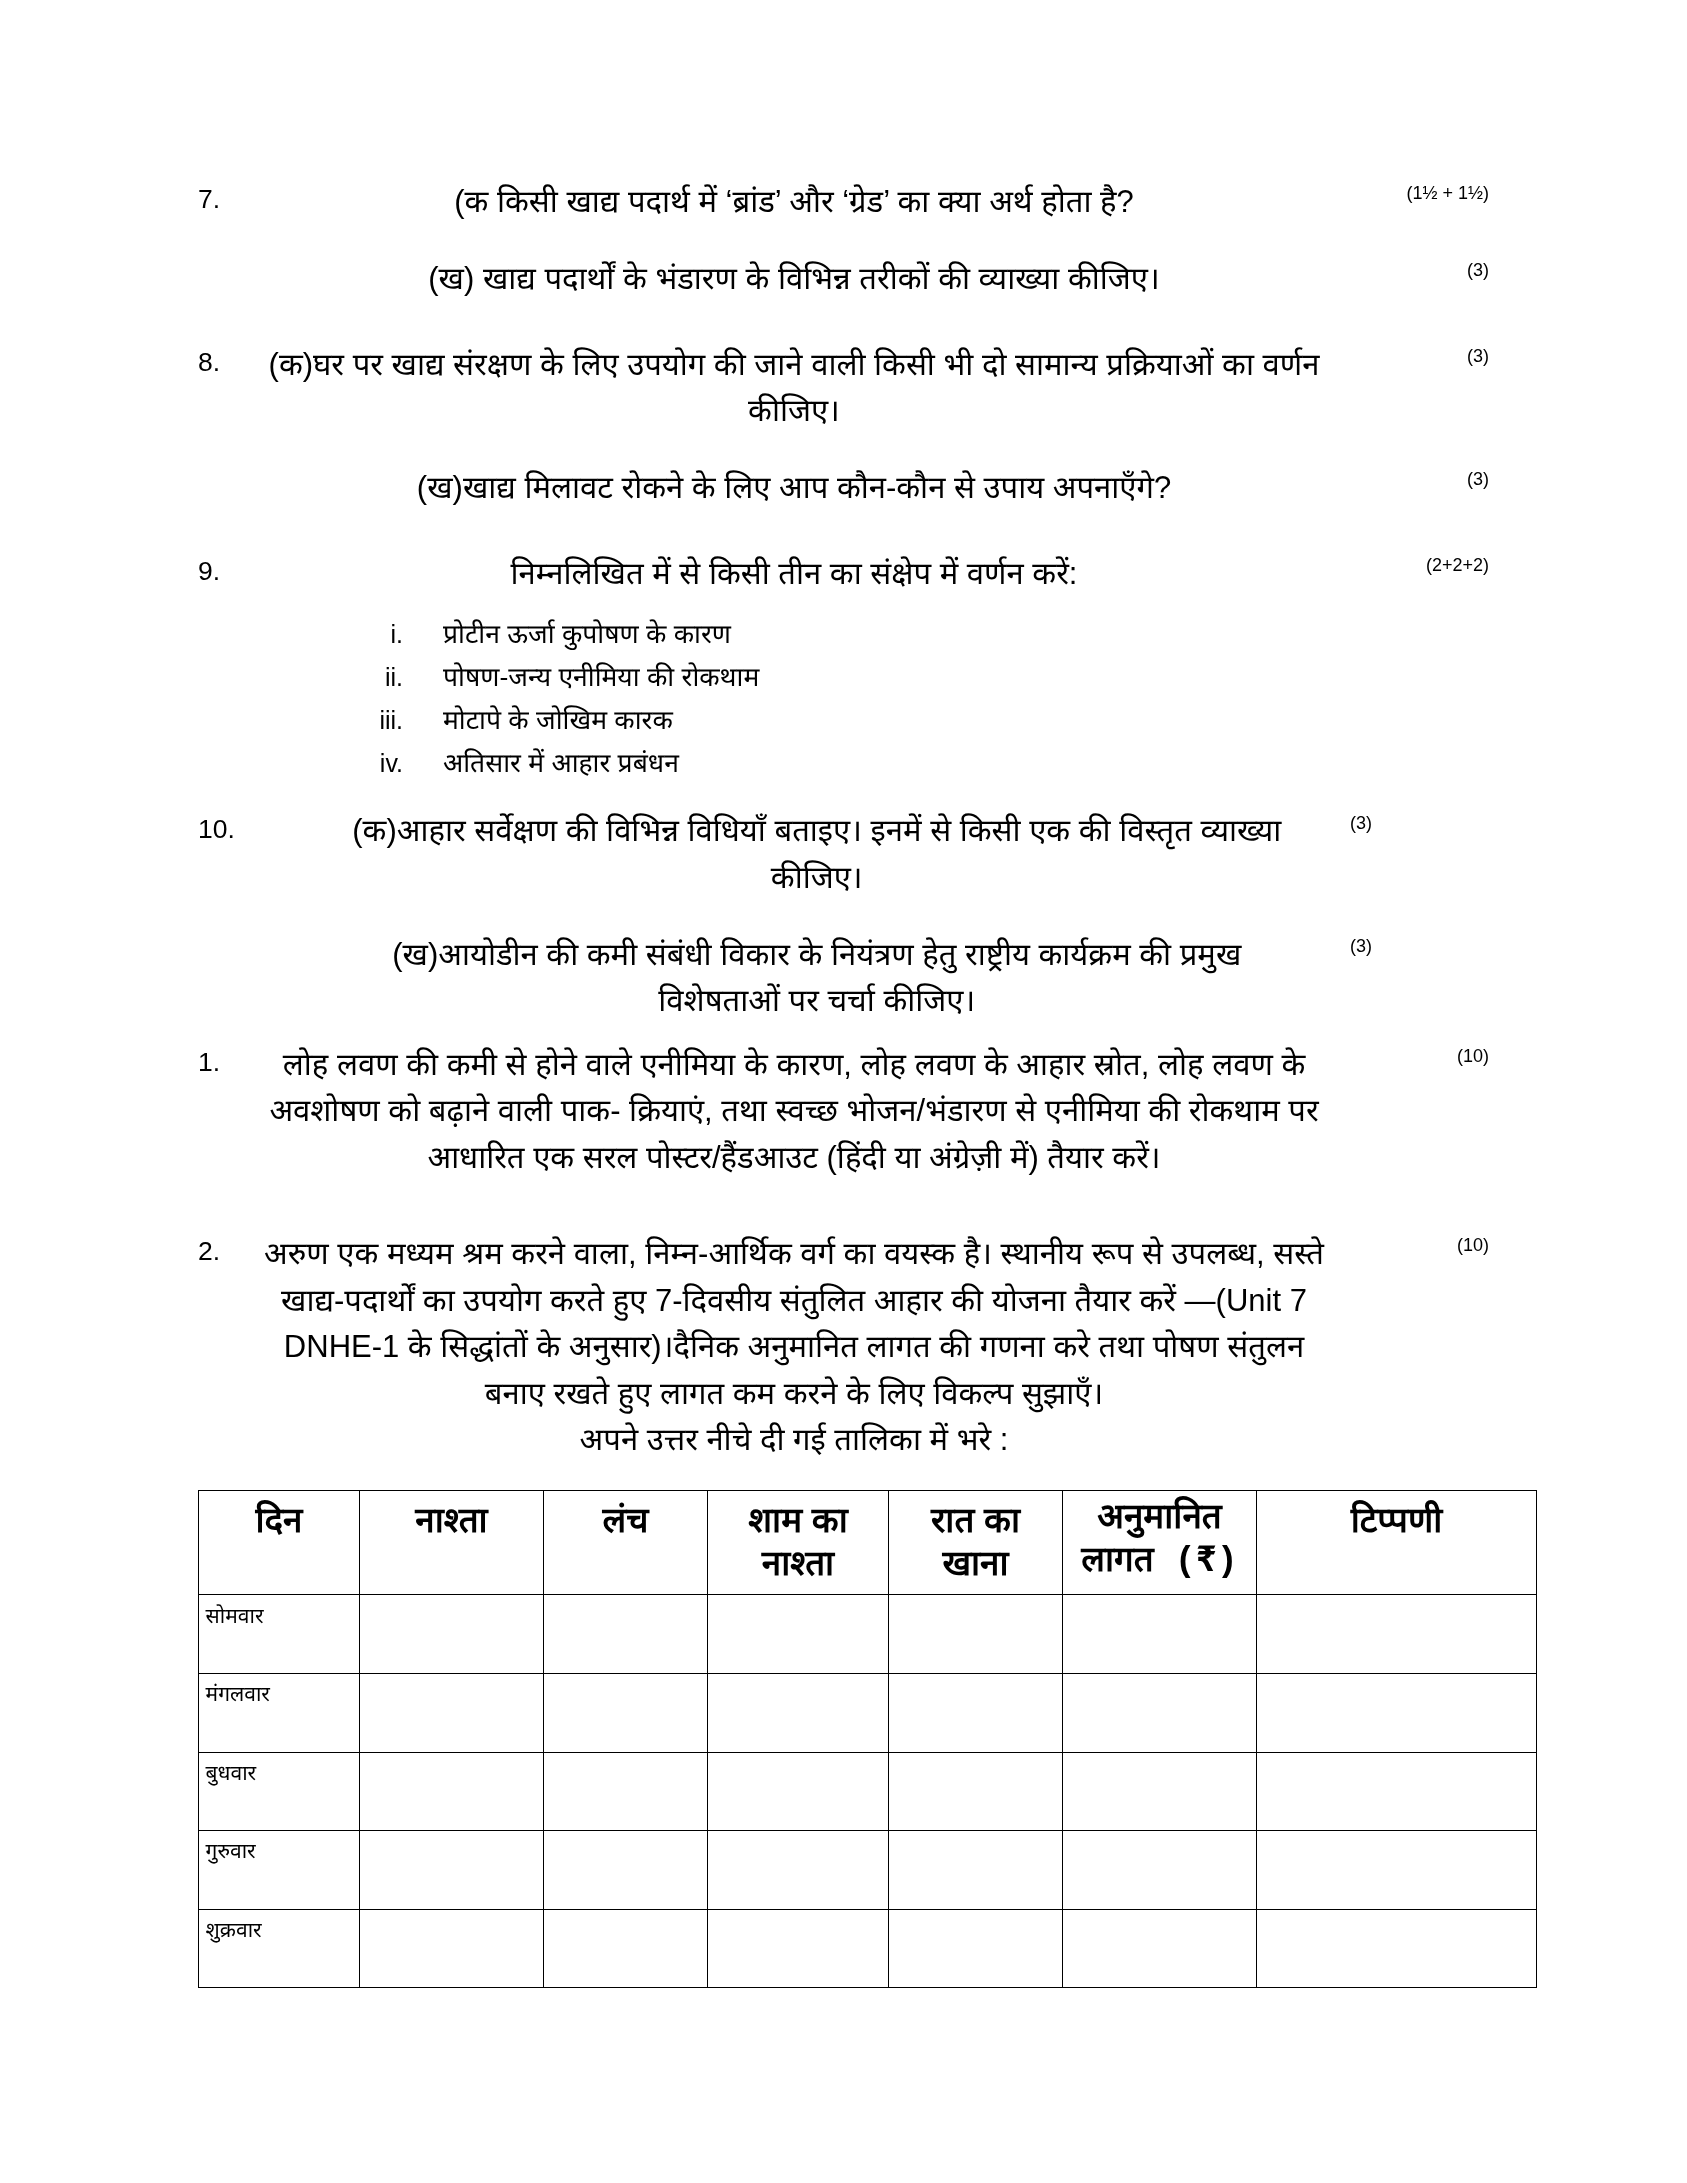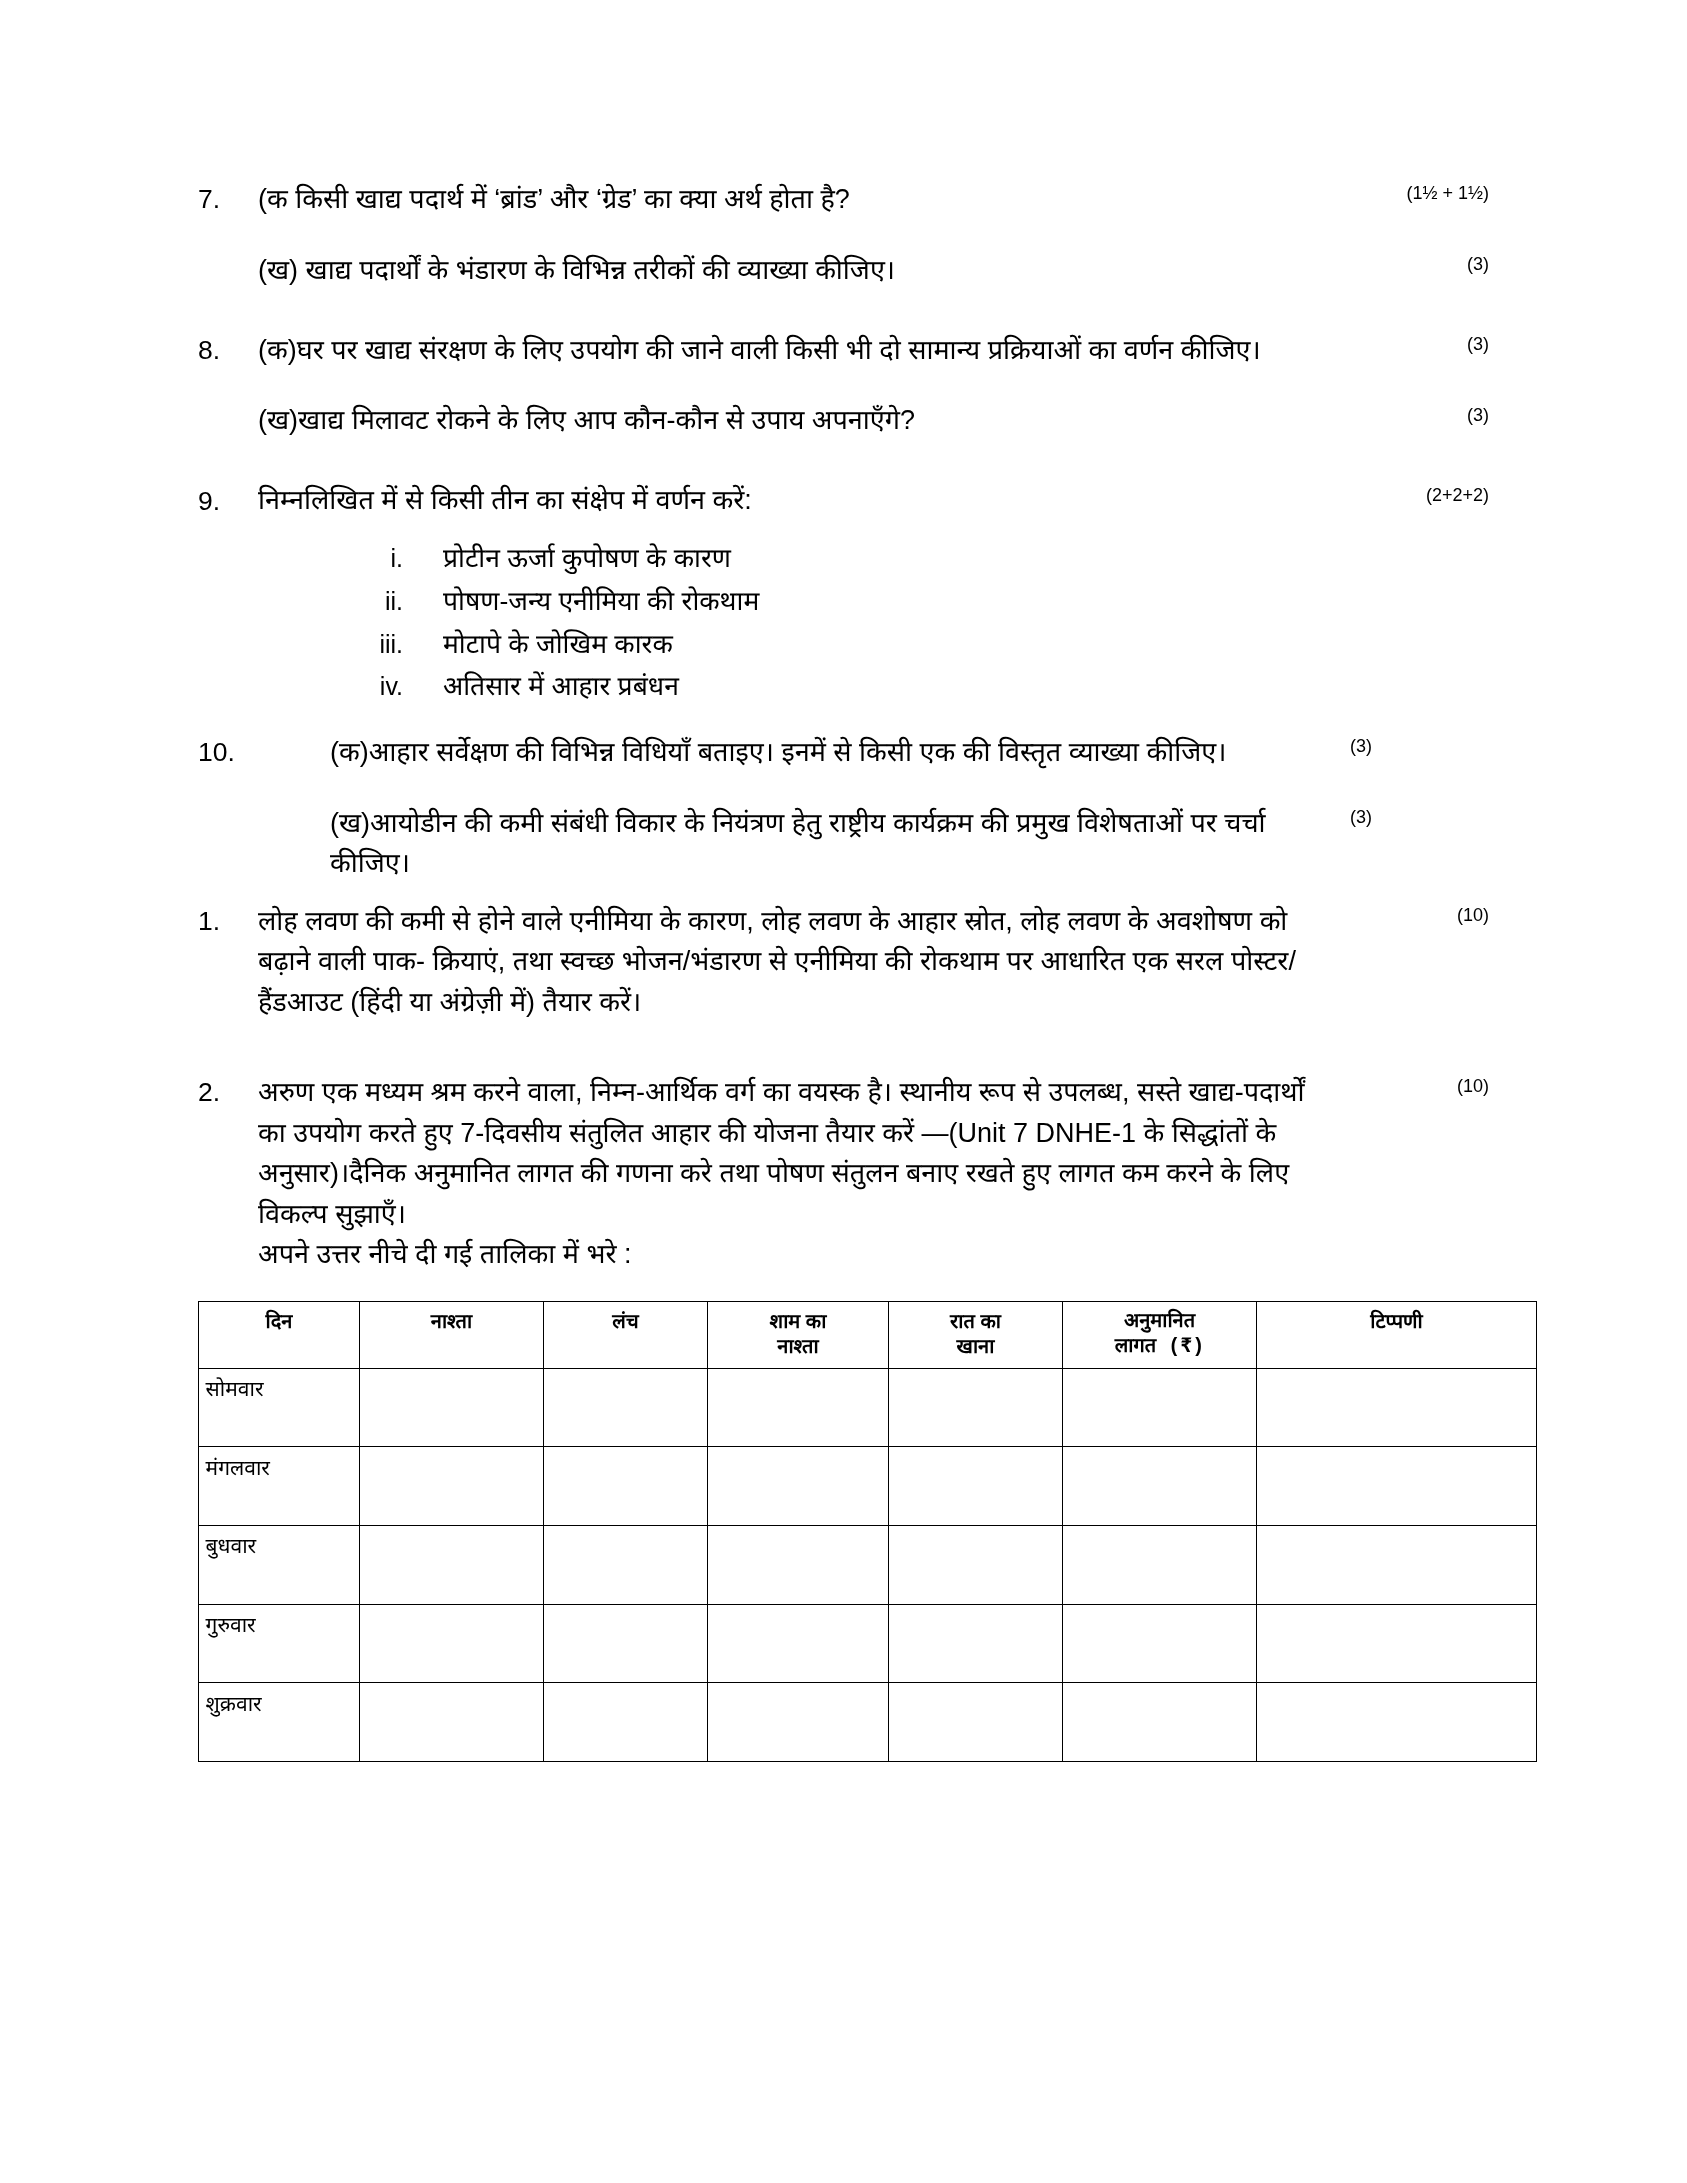--- a/index.html
+++ b/index.html
@@ -34,23 +34,24 @@
     font-size: 26.5px;
     line-height: 1.45;
     text-align: left;
     padding-top: 1.3px;
   }
   .q-num.wide {
     flex: 0 0 132px;
   }
   .q-body {
     flex: 1 1 auto;
-    font-size: 27px;
+    font-size: 31px;
     line-height: 1.5;
     padding-right: 20px;
+    text-align: center;
   }
   .q-marks {
     flex: 0 0 139px;
     font-size: 18px;
     line-height: 1.5;
     text-align: right;
     white-space: nowrap;
     padding-top: 1.3px;
   }
   .q-marks.center {
@@ -127,21 +128,21 @@
     width: 1277px;
     margin-top: 26.5px;
     table-layout: fixed;
   }
   .plan-table th,
   .plan-table td {
     border: 1.3px solid #000000;
     vertical-align: top;
   }
   .plan-table th {
-    font-size: 20px;
+    font-size: 35px;
     font-weight: bold;
     text-align: center;
     padding: 6.6px 4px 9.3px 4px;
     line-height: 1.25;
   }
   .plan-table td {
     font-size: 21px;
     padding: 5.3px 6.6px;
     height: 67px;
   }

